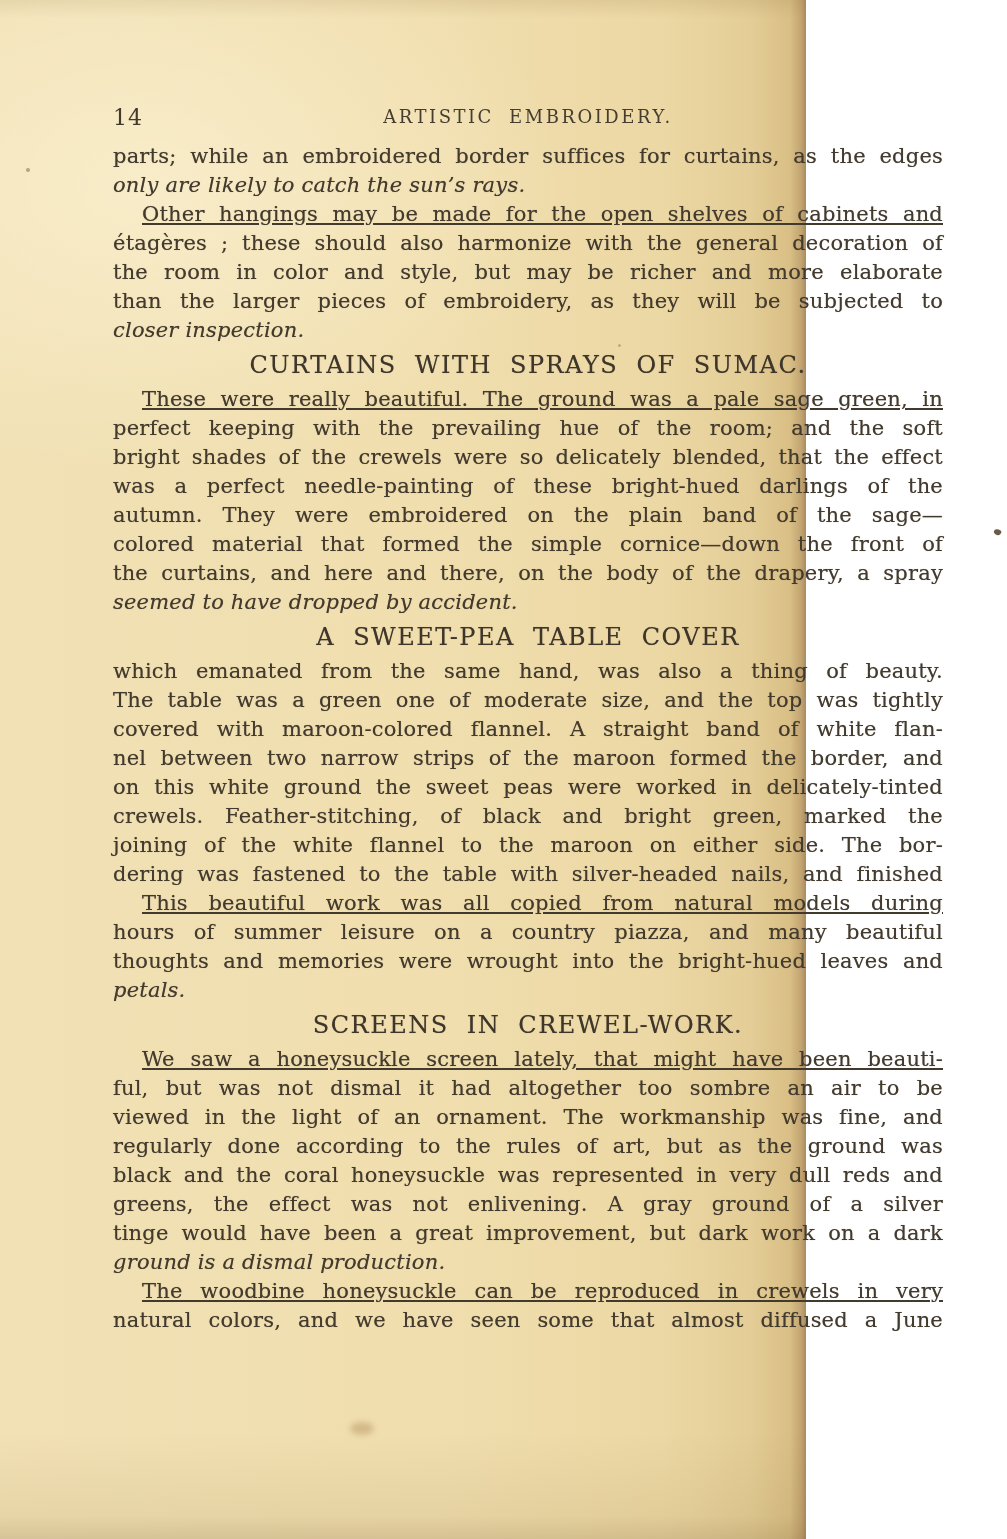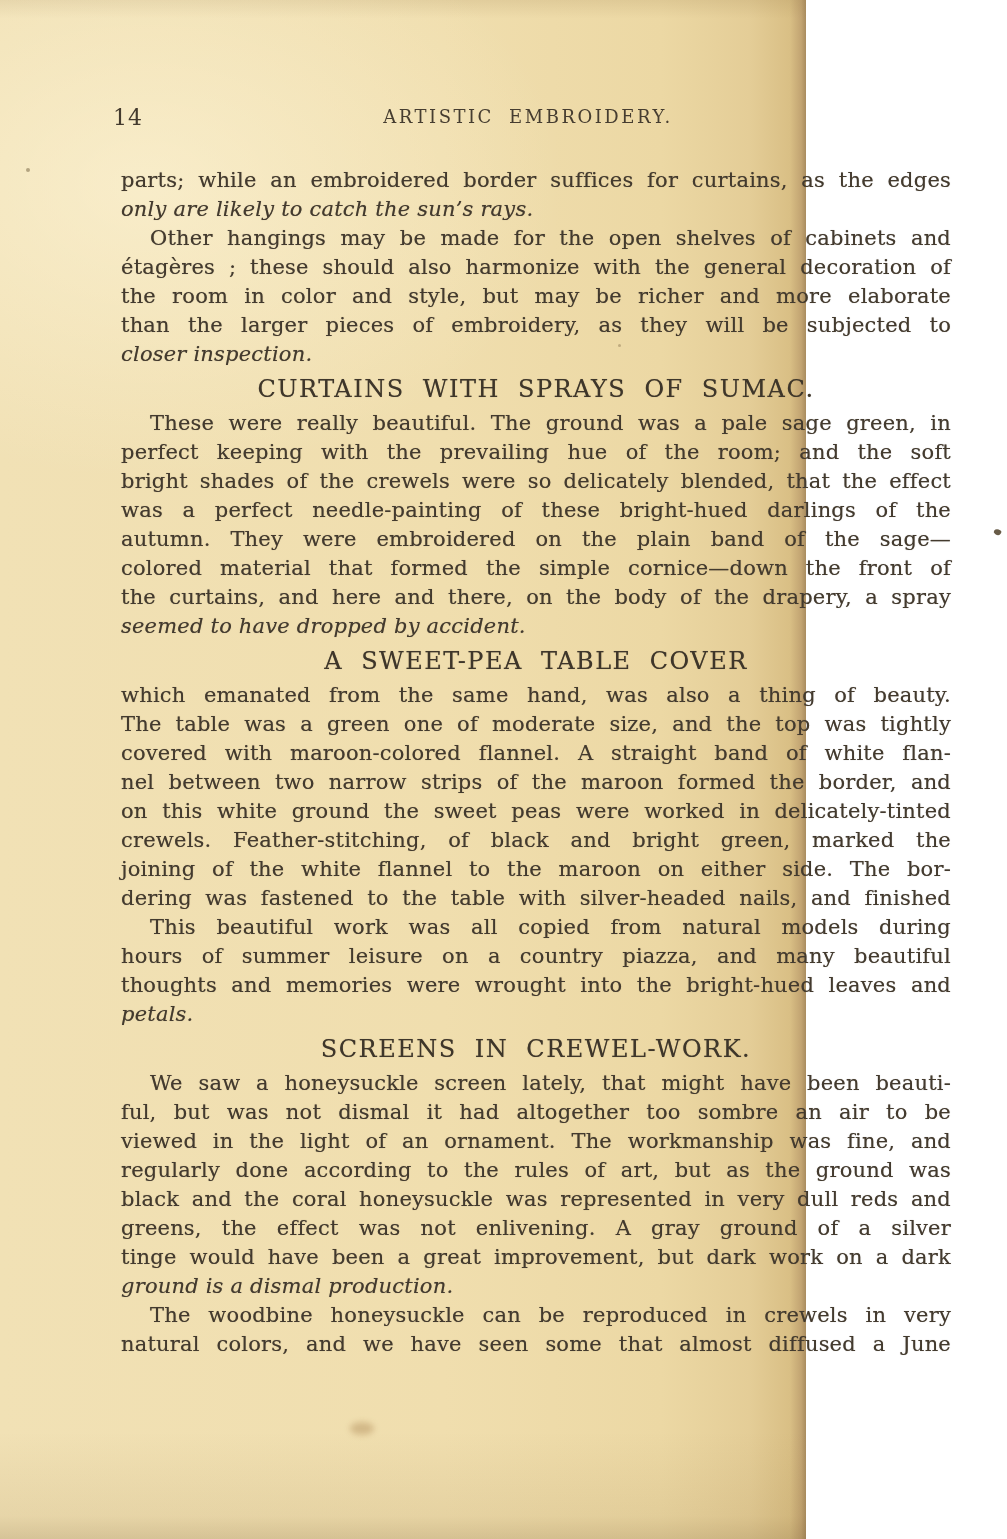--- a/index.html
+++ b/index.html
@@ -44,37 +44,36 @@
     display: block;
     text-align: center;
     font-size: 18px;
     letter-spacing: 2.5px;
     word-spacing: 7px;
     padding-top: 3px;
     color: #463d30;
   }
   .page-body {
     position: absolute;
-    top: 166px;
+    top: 142px;
     left: 113px;
     width: 830px;
     font-size: 21px;
     line-height: 29px;
     letter-spacing: 0.2px;
     text-shadow: 0 0 0.7px rgba(62,52,40,.55);
-    margin-left: 8px;
   }
   .paragraph { margin: 0; }
   .line {
     text-align: justify;
     text-align-last: justify;
     white-space: normal;
   }
   .line.last { text-align-last: left; font-style: italic; }
-  .line.indent { text-indent: 29px; }
+  .line.indent { text-indent: 29px; text-decoration: underline; }
   .section-heading {
     text-align: center;
     font-size: 24px;
     line-height: 29px;
     letter-spacing: 1.5px;
     word-spacing: 9px;
     margin: 6px 0 5px 0;
     color: #3e362a;
   }
   .speck { position: absolute; pointer-events: none; }

